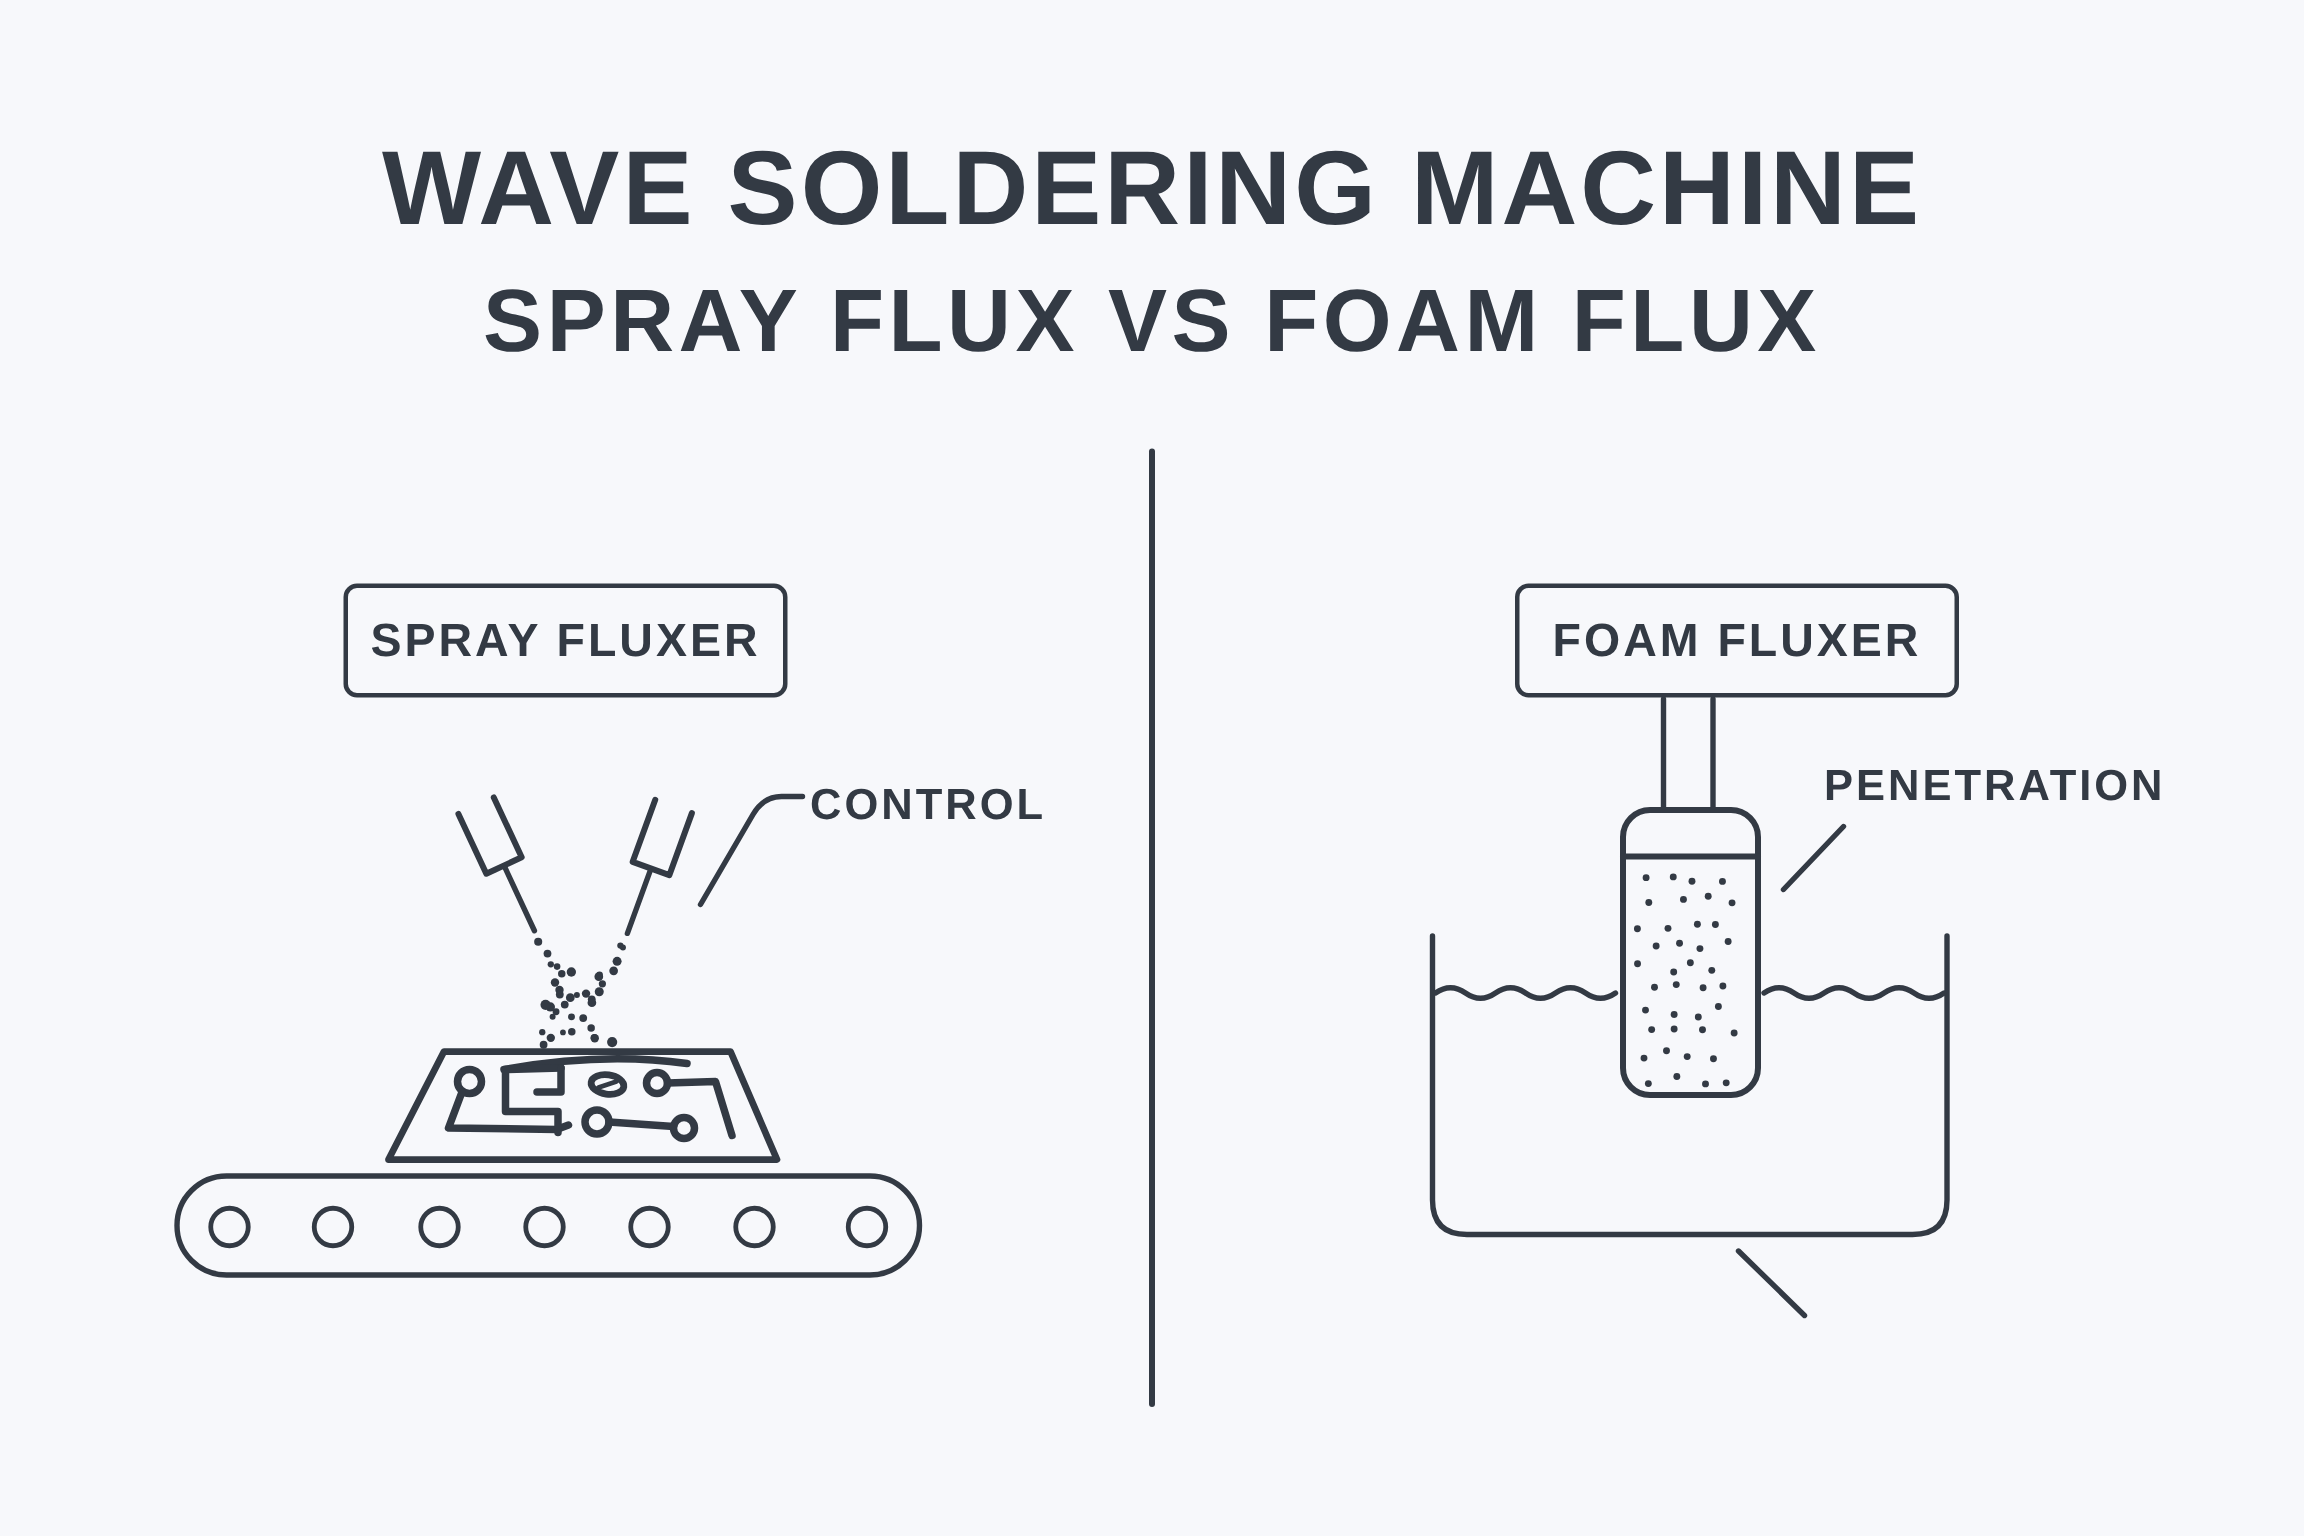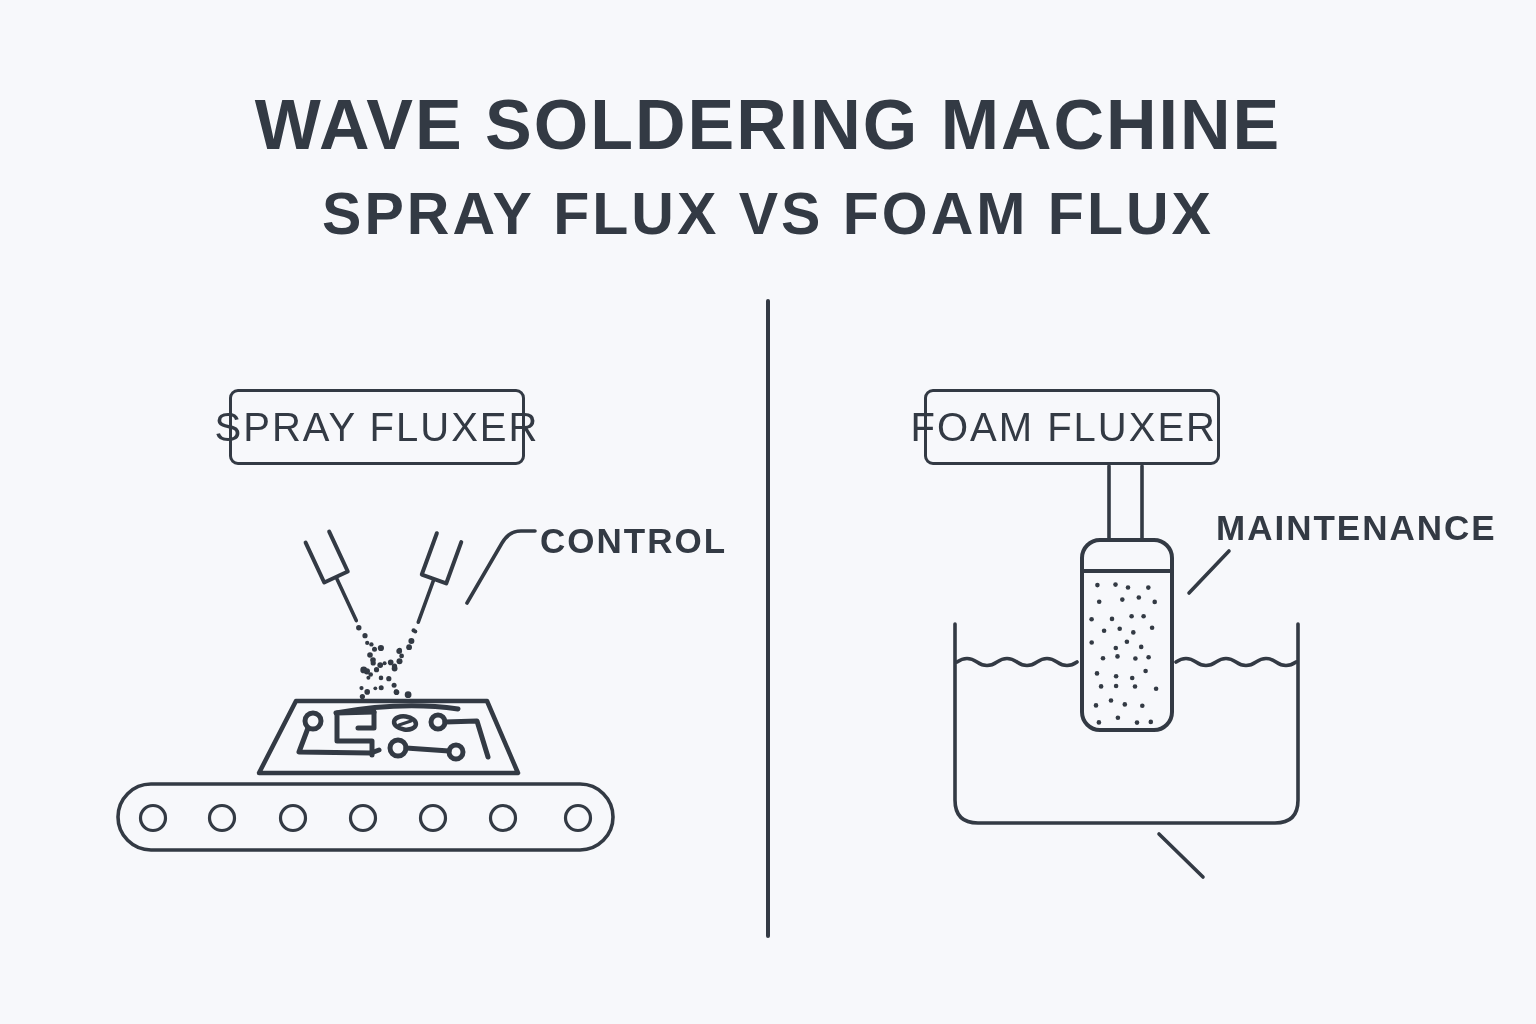--- a/index.html
+++ b/index.html
@@ -23,26 +23,26 @@
     line-height:1;white-space:nowrap;
   }
   .divider{
     position:absolute;left:766px;top:299px;width:4px;height:639px;
     background:var(--ink);border-radius:2px;
   }
   .label-box{
     position:absolute;width:290px;height:70px;
     border:3.5px solid var(--ink);border-radius:9px;
     display:flex;align-items:center;justify-content:center;
-    font-size:40px;font-weight:400;letter-spacing:2px;white-space:nowrap;
+    font-size:31px;font-weight:700;letter-spacing:2px;white-space:nowrap;
   }
   .label-box.left{left:229px;top:389px;}
-  .label-box.right{left:924px;top:389px;justify-content:flex-end;}
+  .label-box.right{left:1010px;top:389px;}
   .small-label{
-    position:absolute;font-size:35px;font-weight:700;letter-spacing:2px;
+    position:absolute;font-size:29px;font-weight:700;letter-spacing:2px;
     line-height:1;white-space:nowrap;
   }
   .control{left:540px;top:523px;}
   .penetration{left:1216px;top:510px;}
   .maintenance{left:1210px;top:877px;}
   .art{position:absolute;left:0;top:0;width:1536px;height:1024px;}
   .art .stroke{fill:none;stroke:var(--ink);stroke-linecap:round;stroke-linejoin:round;}
 </style>
 </head>
 <body>
@@ -206,15 +206,15 @@
   <div class="divider"></div>
 
   <div class="label-box left">
     <span>SPRAY FLUXER</span>
   </div>
   <div class="label-box right">
     <span>FOAM FLUXER</span>
   </div>
 
   <div class="small-label control">CONTROL</div>
-  <div class="small-label penetration">MAINTENANCE</div>
+  <div class="small-label penetration">PENETRATION</div>
 
 </div>
 
 </body></html>

